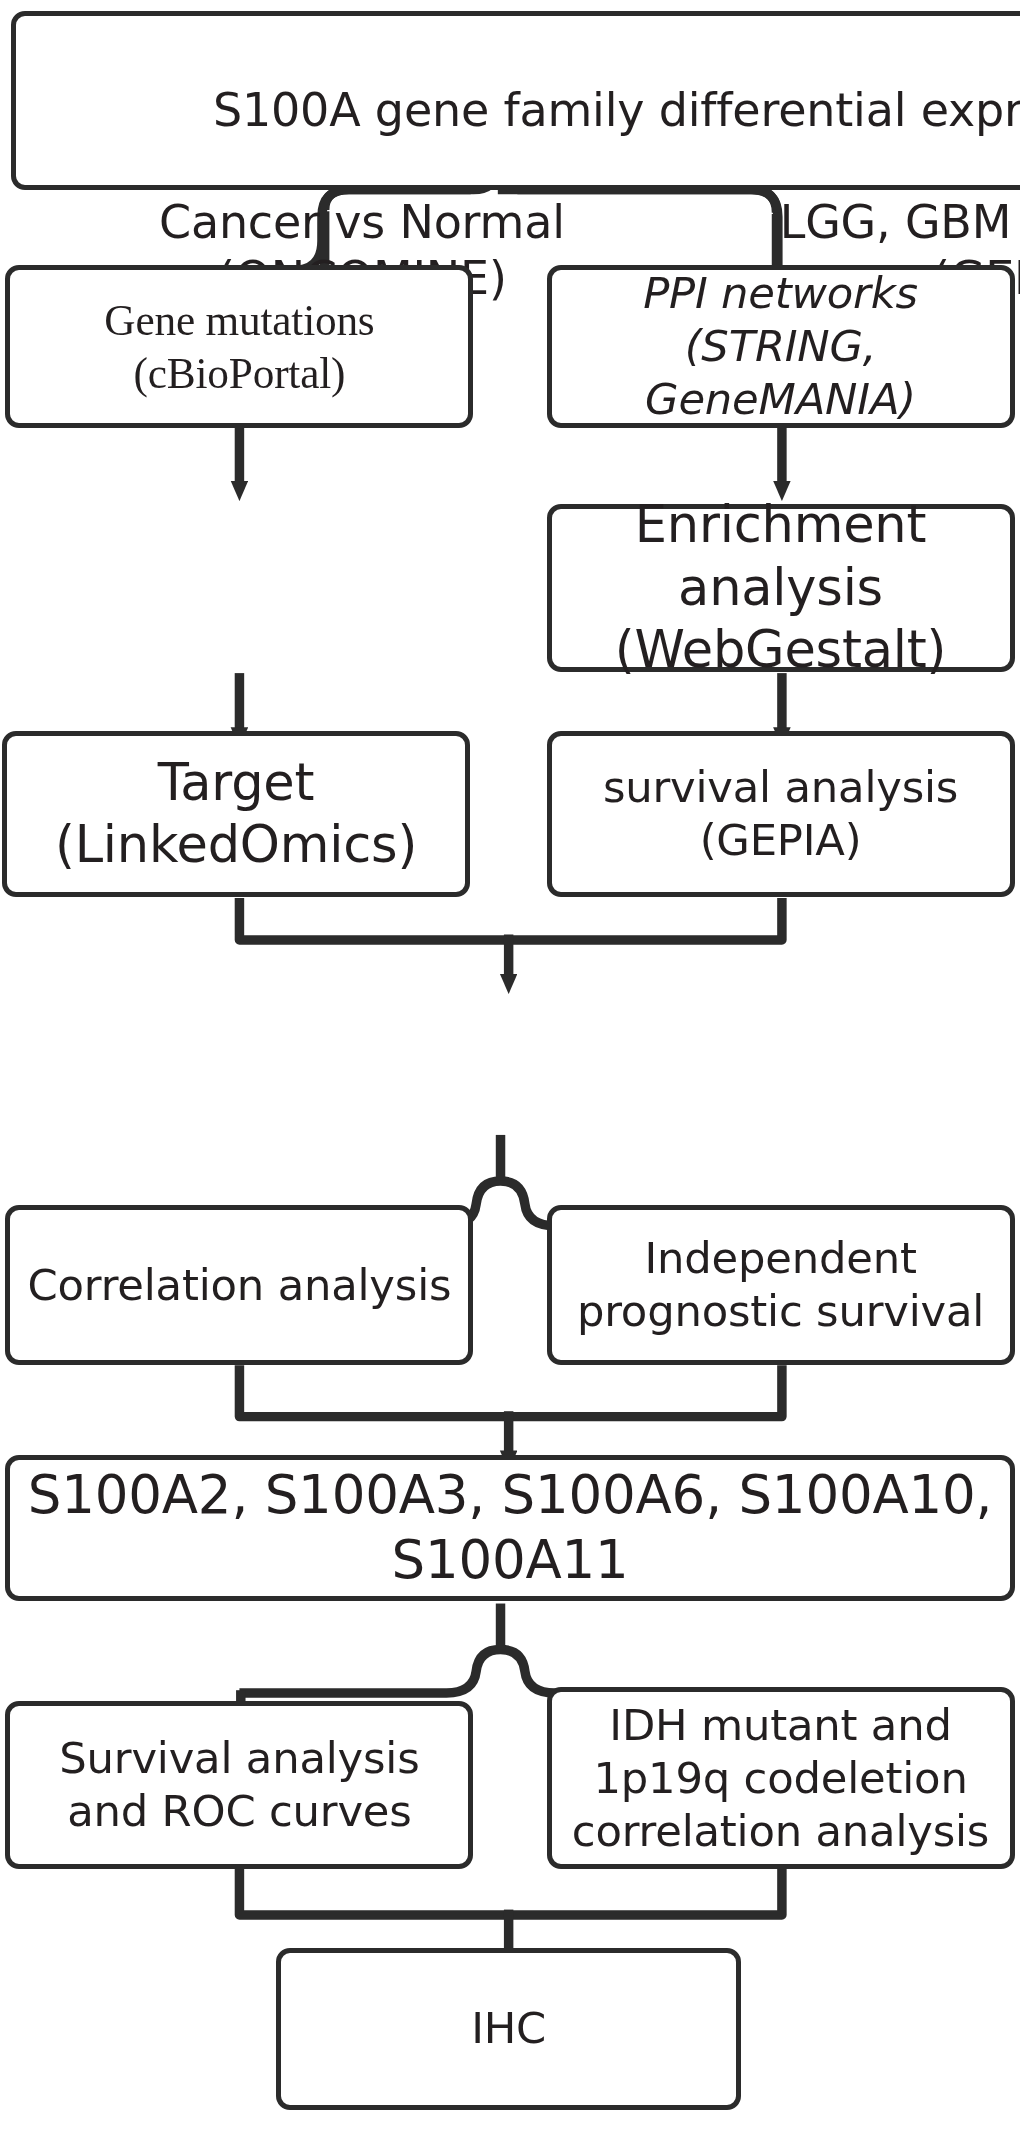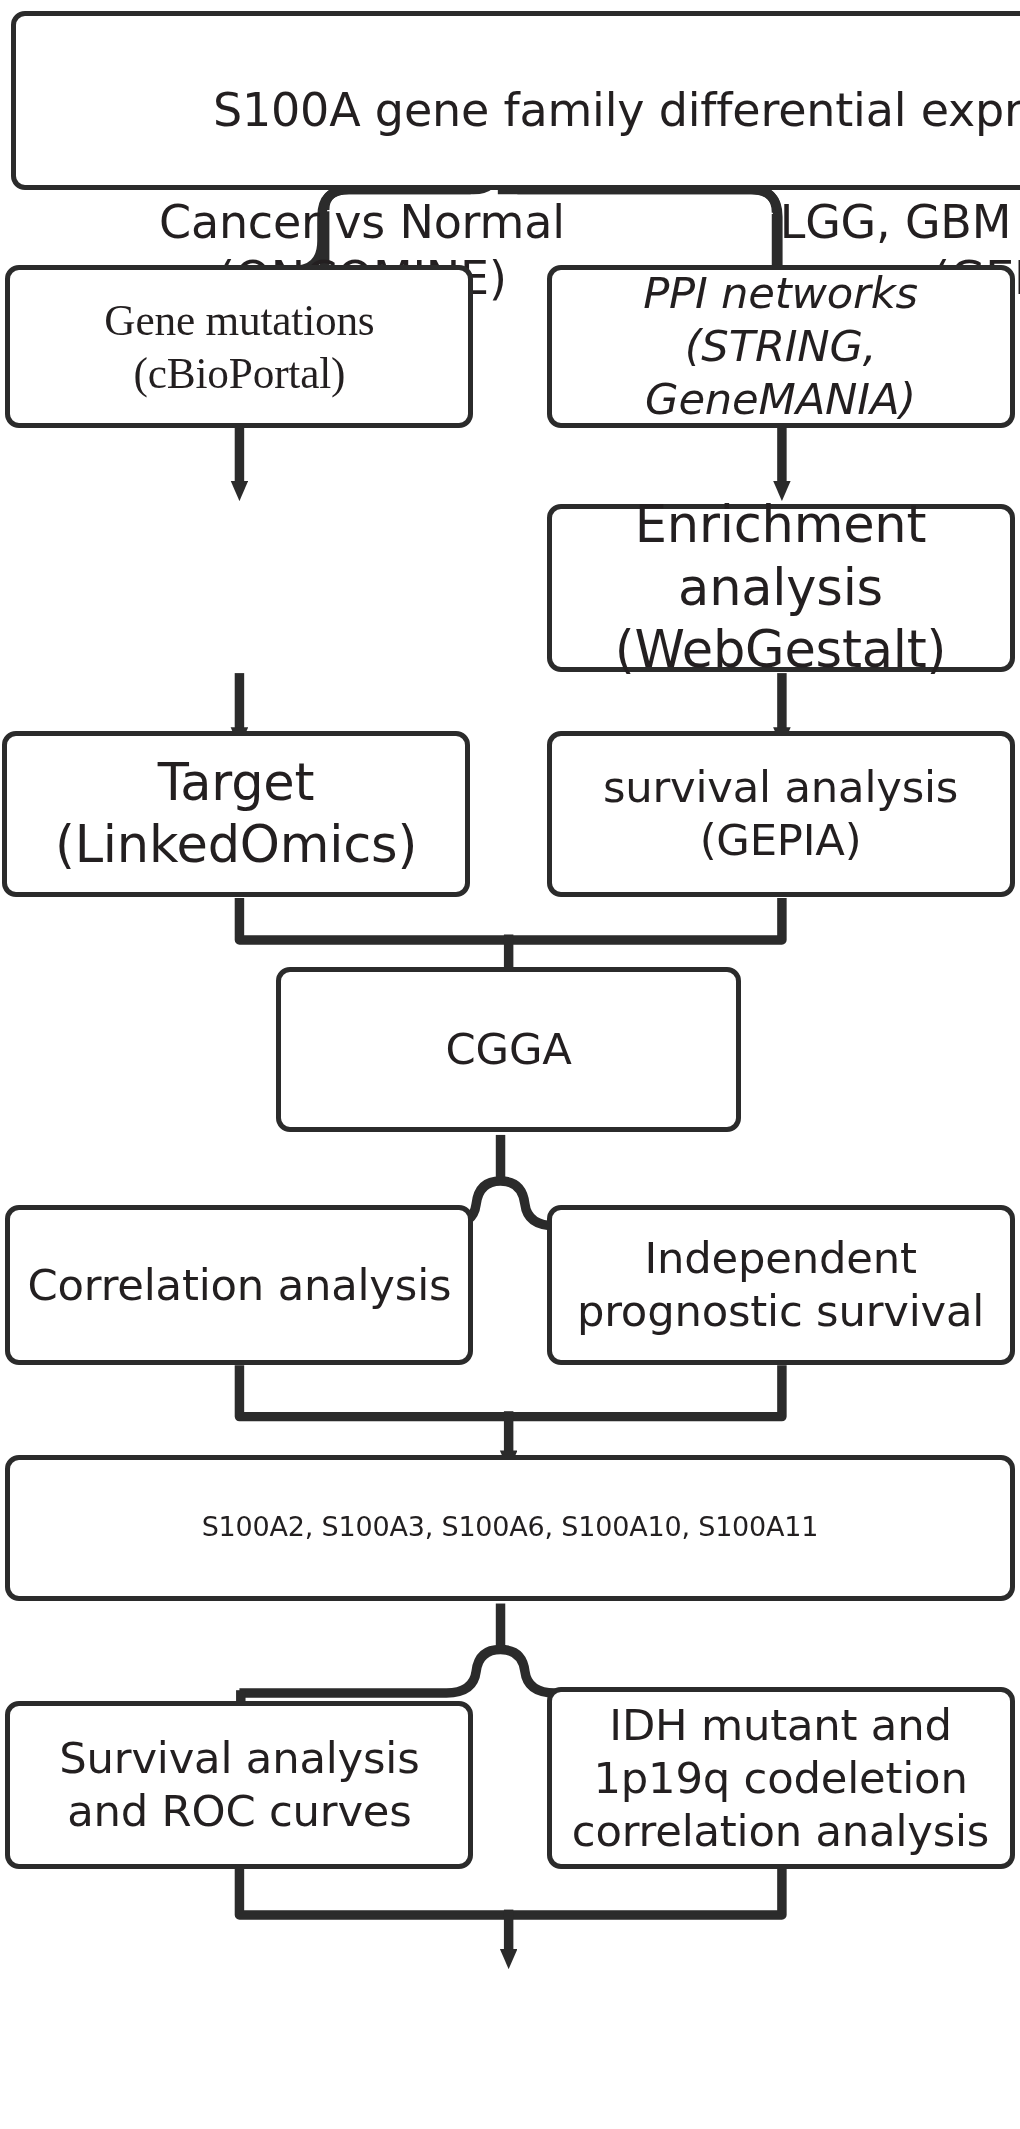--- a/index.html
+++ b/index.html
@@ -165,30 +165,30 @@
 
   <div class="node-box fs-32" style="left: 546.525px; top: 503.809px; width: 468.064px; height: 167.936px; font-size: 51px;">Enrichment analysis
 (WebGestalt)</div>
 
   <div class="node-box fs-32" style="left: 2px; top: 731.336px; width: 468.064px; height: 165.228px; font-size: 51px;">Target
 (LinkedOmics)</div>
 
   <div class="node-box fs-32" style="left: 546.525px; top: 731.336px; width: 468.064px; height: 165.228px; font-size: 43.3138px;">survival analysis
 (GEPIA)</div>
 
-  <div class="node-box fs-32" style="left: 275.968px; top: 966.989px; width: 465.358px; height: 165.228px; font-size: 43.3138px;">CGGA</div>
 
   <div class="node-box fs-32" style="left: 5.41114px; top: 1205.35px; width: 468.064px; height: 159.81px; font-size: 43.3138px;">Correlation analysis</div>
 
   <div class="node-box fs-32" style="left: 546.525px; top: 1205.35px; width: 468.064px; height: 159.81px; font-size: 43.3138px;">Independent
 prognostic survival</div>
 
-  <div class="node-box fs-31" style="left: 5.41114px; top: 1454.55px; width: 1009.18px; height: 146.267px; font-size: 27px;">S100A2, S100A3, S100A6, S100A10, S100A11</div>
+  <div class="node-box fs-31" style="left: 5.41114px; top: 1454.55px; width: 1009.18px; height: 146.267px; font-size: 53px;">S100A2, S100A3, S100A6, S100A10, S100A11</div>
 
   <div class="node-box fs-32" style="left: 5.41114px; top: 1701.03px; width: 468.064px; height: 167.936px; font-size: 43.3138px;">Survival analysis
 and ROC curves</div>
 
   <div class="node-box fs-32" style="left: 546.525px; top: 1687.49px; width: 468.064px; height: 181.48px; font-size: 43.3138px;">IDH mutant and
 1p19q codeletion
 correlation analysis</div>
 
+  <div class="node-box fs-32" style="left: 275.968px; top: 1947.52px; width: 465.358px; height: 162.519px; font-size: 43.3138px;">IHC</div>
 
 </div>
 
 </body></html>

